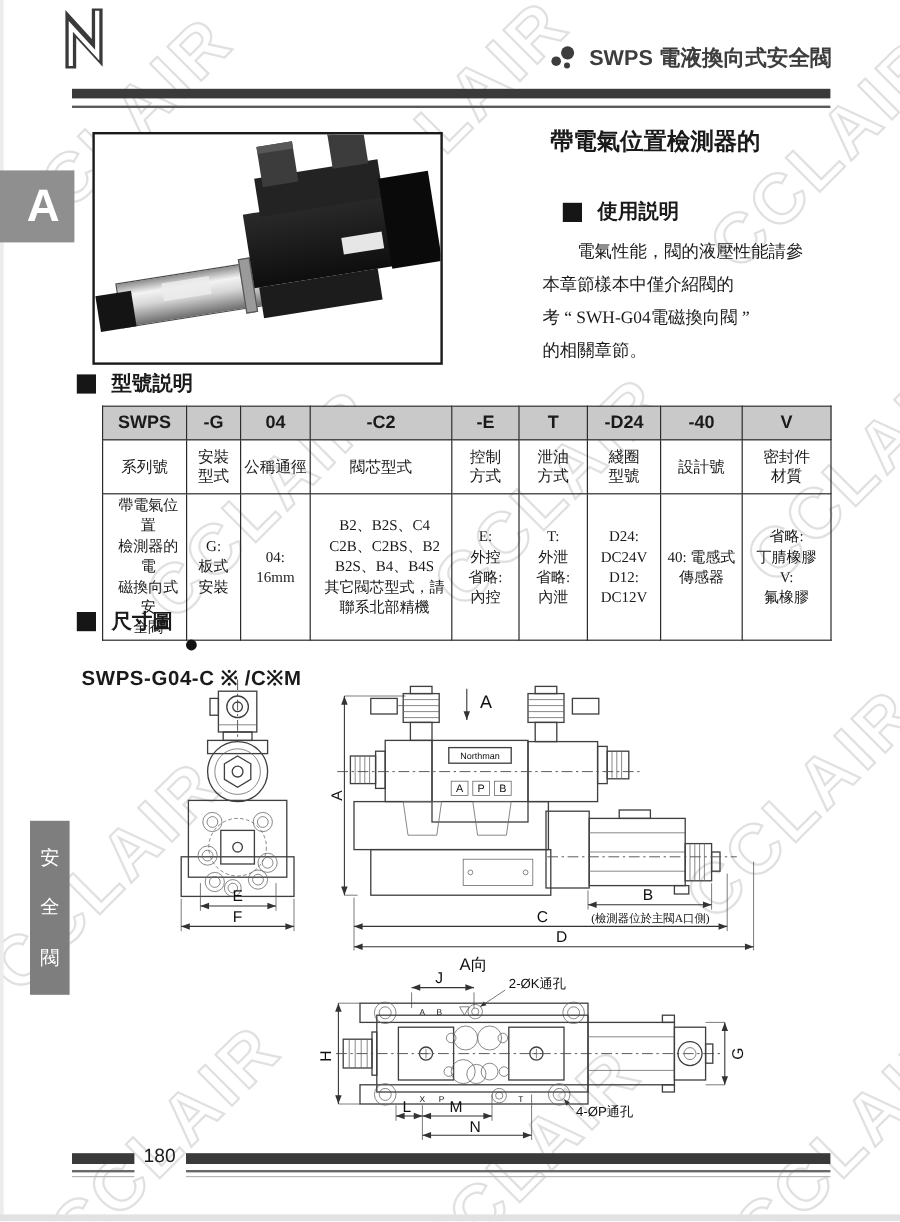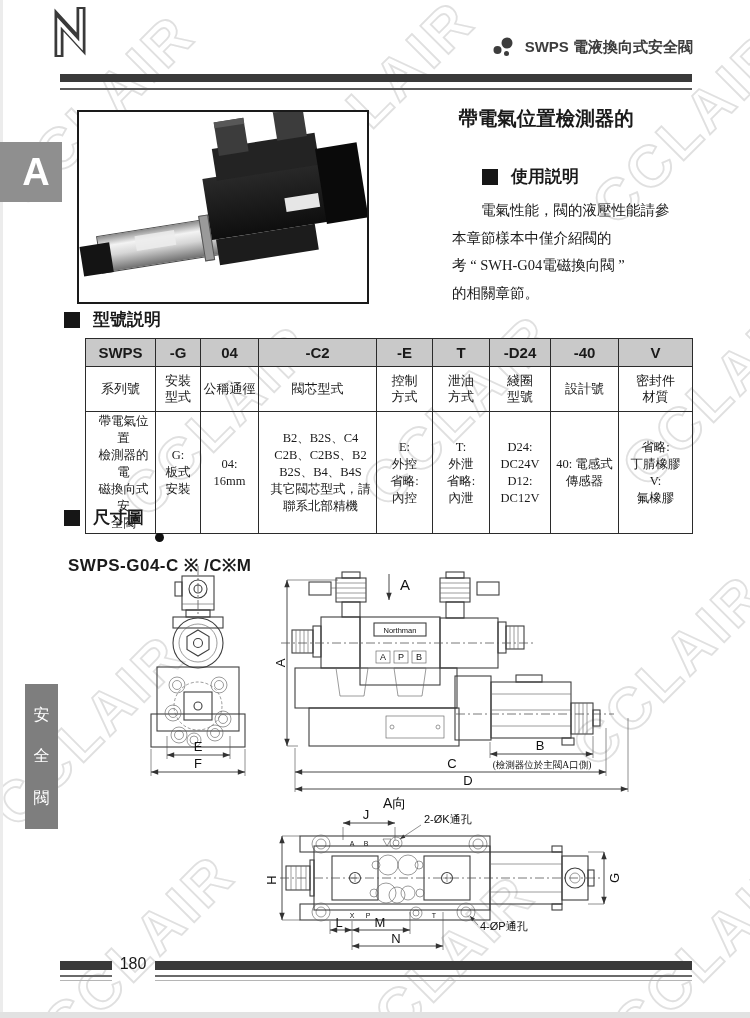--- a/index.html
+++ b/index.html
@@ -9,21 +9,21 @@
   
   .wm{position:absolute;z-index:0;font-family:"Liberation Sans",sans-serif;font-weight:bold;
       font-size:58px;letter-spacing:4px;color:transparent;-webkit-text-stroke:1.8px #e0e0e0;
       transform:rotate(-45deg);transform-origin:left top;white-space:nowrap;pointer-events:none;}
   .w1{left:-12px;top:172px}.w2{left:268px;top:158px}.w3{left:578px;top:190px}
   .w4{left:108px;top:482px}.w5{left:348px;top:472px}.w6{left:608px;top:452px}
   .w7{left:-22px;top:792px}.w8{left:558px;top:732px}.w9{left:28px;top:1012px}
   .w10{left:328px;top:1032px}.w11{left:598px;top:1012px}
   
   .htitle{top:36px;right:57px;display:flex;align-items:center;gap:10px;
-          font-family:"Liberation Sans",sans-serif;font-weight:bold;font-size:15px;color:#3d3d3d;}
+          font-family:"Liberation Sans",sans-serif;font-weight:bold;font-size:18px;color:#3d3d3d;}
   .bar-thick{left:60px;top:74px;width:632px;height:8px;background:#3a3a3a;}
   .bar-thin{left:60px;top:88px;width:632px;height:2px;background:#5a5a5a;}
   .atab{left:0;top:142px;width:62px;height:60px;background:#8f8f8f;display:flex;
         align-items:center;justify-content:center;padding-left:10px;box-sizing:border-box;}
   .atab span{color:#fff;font-family:"Liberation Sans",sans-serif;font-weight:bold;font-size:38px;}
   
   .photo{left:77px;top:110px;width:288px;height:190px;border:2px solid #1a1a1a;background:#fff;overflow:hidden;}
   .ph{position:absolute;}
   .phrot{position:absolute;left:0;top:0;width:288px;height:190px;transform:rotate(-9deg);}
   
@@ -127,21 +127,21 @@
       <div class="ph" style="left:208px;top:4px;width:30px;height:28px;background:#3c3c3c;border-top:6px solid #585858;"></div>
       <div class="ph" style="left:244px;top:52px;width:42px;height:76px;background:#0a0a0a;"></div>
       <div class="ph" style="left:206px;top:96px;width:34px;height:14px;background:#e6e6e6;"></div>
       <div class="ph" style="left:132px;top:126px;width:100px;height:26px;background:#1c1c1c;"></div>
     </div>
   </div>
 
   <div class="c ititle">
       <div class="ln">帶電氣位置檢測器的</div>
     </div>
-  <div class="c sec" style="left:450px;top:165px;padding-left:32px;">
+  <div class="c sec" style="left:437px;top:165px;padding-left:32px;">
     <div class="sq"></div>
     <div class="sect">使用説明</div>
   </div>
   <div class="c para">
       <div class="ln">電氣性能，閥的液壓性能請參</div>
       <div class="ln">本章節樣本中僅介紹閥的</div>
       <div class="ln">考 “ SWH-G04電磁換向閥 ”</div>
       <div class="ln">的相關章節。</div>
     </div>
 

